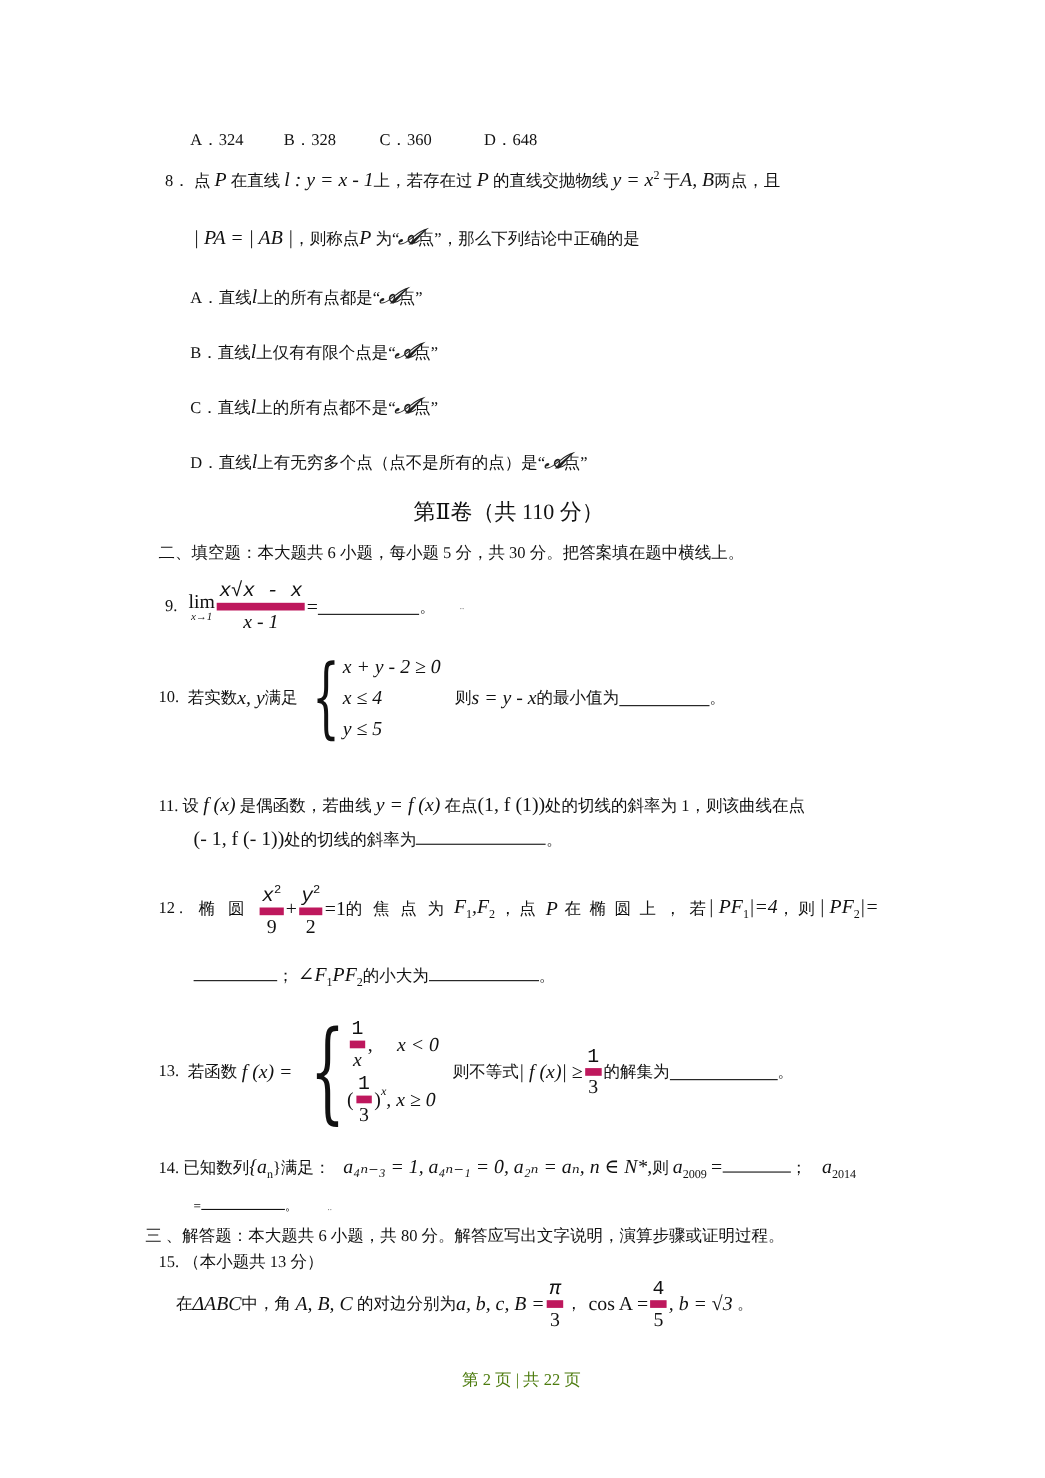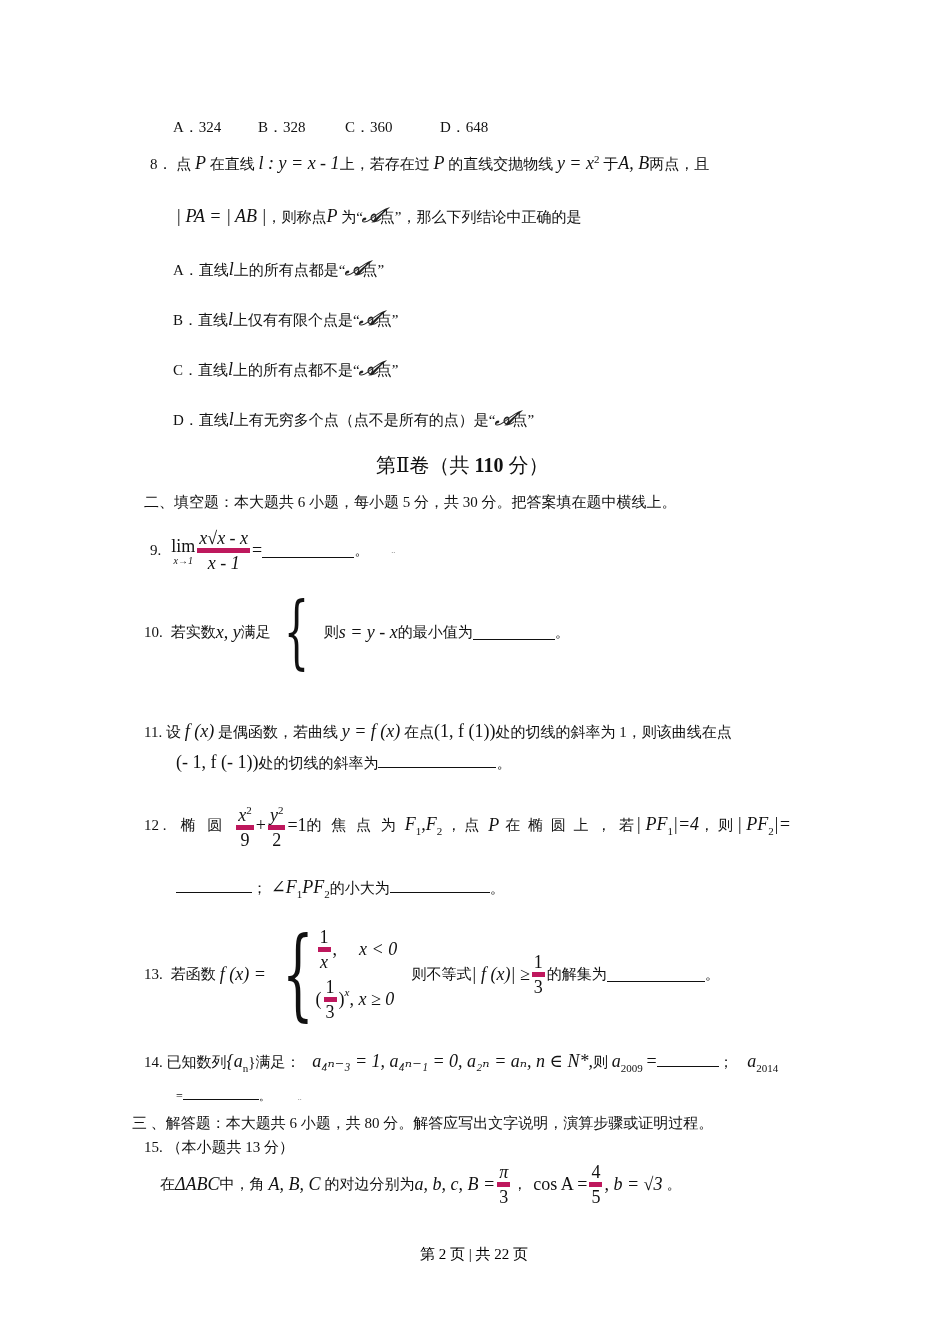--- a/index.html
+++ b/index.html
@@ -3,30 +3,30 @@
 <meta charset="utf-8">
 <style>
   html, body { margin:0; padding:0; background:#ffffff; }
   body { width:950px; height:1344px; position:relative; overflow:hidden;
          font-family:"Liberation Serif","DejaVu Serif",serif; color:#111; font-size:15px; }
   .abs { position:absolute; white-space:nowrap; }
   .m { font-family:"Liberation Serif","DejaVu Serif",serif; font-style:italic; font-size:18px; }
   .mr { font-family:"Liberation Serif","DejaVu Serif",serif; font-size:18px; }
   .blank { display:inline-block; border-bottom:1px solid #111; height:14px; vertical-align:baseline; }
   .frac { display:inline-flex; flex-direction:column; align-items:center; vertical-align:middle; margin:0 2px; }
-  .frac .n { border-bottom:5px solid #be185d; padding:0 2px; line-height:20px; }
+  .frac .n { border-bottom:7px solid #be185d; padding:0 2px; line-height:20px;font-family:Liberation Mono, monospace; }
   .frac .d { line-height:20px; padding:0 2px; }
   .brace { display:inline-block; vertical-align:middle; font-size:80px; line-height:80px; transform:scaleX(0.5); font-family:"DejaVu Serif",serif; font-weight:100; }
   .cases { display:inline-flex; flex-direction:column; vertical-align:middle; }
   sub, sup { font-size:11px; font-style:normal; }
   .glyph { display:inline-block; font-family:"DejaVu Serif",serif; font-style:italic; font-weight:bold; font-size:20px; color:#222; transform:skewX(-12deg); letter-spacing:-2px; }
   .title { font-size:20px; }
-  .bold { font-weight:bold; }
+  .bold { font-weight:normal; }
   .tiny { font-size:8px; color:#666; }
-  .footer { font-size:15px; color:#000000; }
+  .footer { font-size:15px; color:#4d7c0f; }
 </style>
 </head>
 <body>
 
 <div class="abs" style="left:173px;top:118px;">A．324</div>
 <div class="abs" style="left:258px;top:118px;">B．328</div>
 <div class="abs" style="left:345px;top:118px;">C．360</div>
 <div class="abs" style="left:440px;top:118px;">D．648</div>
 
 <div class="abs" style="left:150px;top:153px;">
@@ -78,20 +78,25 @@
   <span>。</span>
   <span class="tiny" style="margin-left:22px;">..</span>
 </div>
 
 <div class="abs" style="left:144px;top:592px;display:flex;align-items:center;">
   <span style="margin-right:8px;">10.</span>
   <span>若实数</span>
   <span class="m">x, y</span>
   <span>满足</span>
   <span class="brace">{</span>
+  <span class="cases m" style="margin-left:-10px;width:100px;">
+    <span style="line-height:28px;">x + y - 2 ≥ 0</span>
+    <span style="line-height:28px;">x ≤ 4</span>
+    <span style="line-height:28px;">y ≤ 5</span>
+  </span>
   <span style="margin-left:2px;">则</span>
   <span class="m">s = y - x</span>
   <span>的最小值为</span>
   <span class="blank" style="width:82px;"></span>
   <span>。</span>
 </div>
 
 <div class="abs" style="left:144px;top:721px;">
   <span>11.</span>
   <span>设</span>

